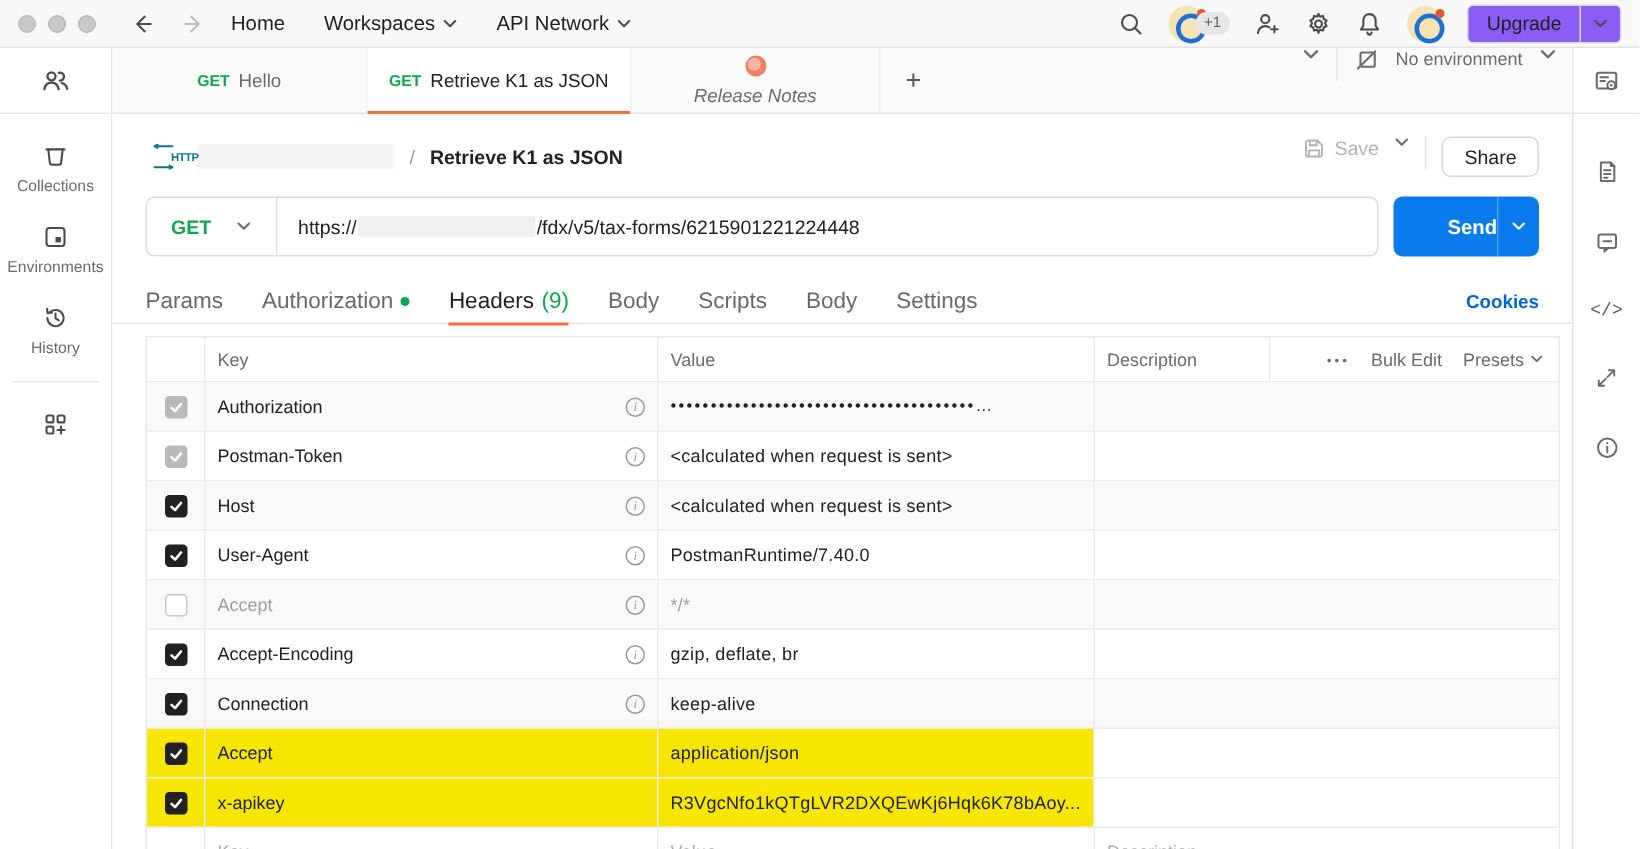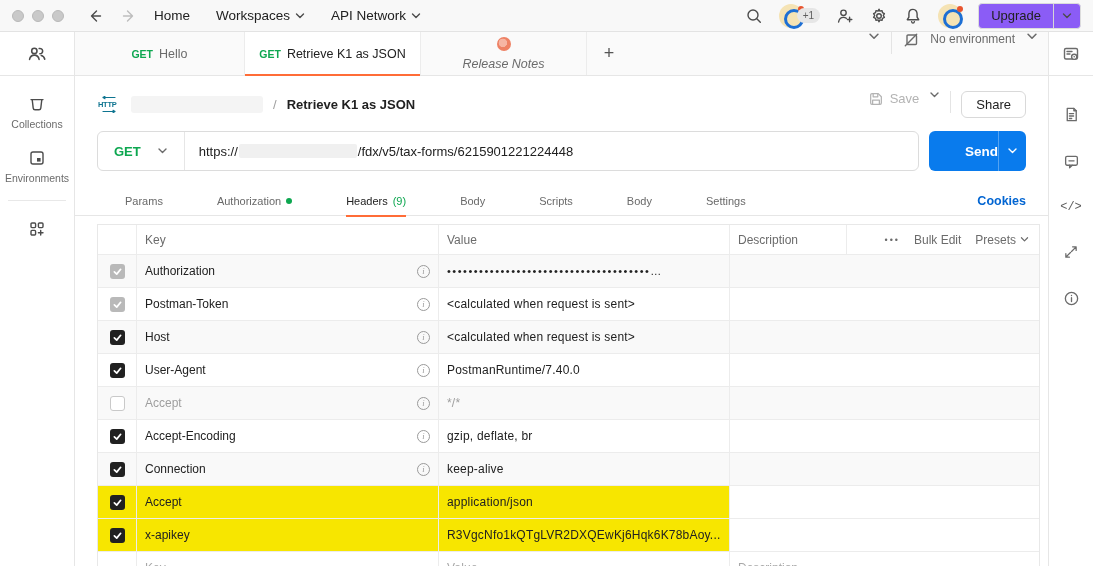--- a/index.html
+++ b/index.html
@@ -89,22 +89,22 @@
   .send { width:97px; height:40px; background:var(--send,#097BED); border-radius:6px;
     display:flex; align-items:stretch; overflow:hidden; }
   .send-main { flex:1; display:flex; align-items:center; justify-content:center; color:#fff;
     font-size:13.5px; font-weight:700;padding-left:36px; }
   .send-chev { width:29px; display:flex; align-items:center; justify-content:center;
     border-left:1px solid rgba(255,255,255,.3); }
   .send-chev svg { stroke:#fff; }
 
   .reqtabs { margin-top:15px; height:30px; border-bottom:1px solid #e6e6e6;
     padding:0 22px; display:flex; align-items:center; gap:26px; }
-  .rtab { font-size:11px; color:#696969; height:30px; display:flex; align-items:center; gap:5px;
-    position:relative; cursor:default; white-space:nowrap;margin-left:28px; }
+  .rtab { font-size:15px; color:#696969; height:30px; display:flex; align-items:center; gap:5px;
+    position:relative; cursor:default; white-space:nowrap; }
   .rtab.active { color:#212121; }
   .rtab.active::after { content:''; position:absolute; left:0; right:0; bottom:-1px; height:2px;
     background:var(--accent,#FF6C37); }
   .rtab .dot { width:6px; height:6px; border-radius:50%; background:var(--green,#0DA750); }
   .rtab .count { color:var(--green,#0DA750); }
   .cookies { margin-left:auto; font-size:12.5px; font-weight:600; color:var(--blue,#0265D2); }
 
   
   .htable { margin:8px 8px 0 22px; border:1px solid #e8e8e8; border-bottom:none; font-size:12px; }
   .thead { display:flex; height:30px; align-items:center; color:#6b6b6b; border-bottom:1px solid #ececec; }
@@ -127,21 +127,21 @@
   .info-i { margin-left:auto; width:13px; height:13px; border-radius:50%; border:1px solid #9a9a9a;
     color:#9a9a9a; font-size:8.5px; display:flex; align-items:center; justify-content:center;
     font-family:"Liberation Serif", serif; font-style:italic; flex:0 0 auto; }
   .dots { font-size:9px; letter-spacing:2px; color:#6b6b6b; }
   .hdr-action { display:flex; align-items:center; gap:4px; color:#6b6b6b; }
   .trow .c-val span { letter-spacing:0.2px; }
   .trow[data-masked] .c-val span { letter-spacing:1.5px; font-size:11px; }
   .placeholder { color:#a8a8a8; }
 
   .http-badge { width:24px; height:17px; position:relative; flex:0 0 auto; }
-  .http-badge .txt { position:absolute; left:1px; top:4px; font-size:7.5px; font-weight:700;
+  .http-badge .txt { position:absolute; left:17px; top:4px; font-size:7.5px; font-weight:700;
     color:#0e7490; letter-spacing:-0.3px; }
   .http-badge svg { position:absolute; left:0; top:0; }
 </style>
 </head>
 <body>
 
 <div class="topbar">
   <div class="lights">
     <span class="light"></span>
     <span class="light"></span>
@@ -230,20 +230,28 @@
     </svg>
     <span class="sb-label">Collections</span>
   </div>
   <div class="sb-item">
     <svg width="18" height="18" viewBox="0 0 18 18" class="ic">
       <rect x="3" y="3" width="12" height="12" rx="2"></rect>
         <rect x="9" y="9" width="3.6" height="3.6" fill="#4c4c4c" stroke="none"></rect>
     </svg>
     <span class="sb-label">Environments</span>
   </div>
+  <div class="sb-item">
+    <svg width="18" height="18" viewBox="0 0 18 18" class="ic">
+      <path d="M3.6 9 a5.4 5.4 0 1 0 1.6-3.8"></path>
+        <path d="M3.4 2.8 l.3 2.9 2.9-.3"></path>
+        <path d="M9 6 v3.3 l2.2 1.3"></path>
+    </svg>
+    <span class="sb-label">History</span>
+  </div>
   <div class="sb-div"></div>
   <div class="sb-item">
     <svg width="18" height="18" viewBox="0 0 18 18" class="ic">
       <rect x="3" y="3" width="4.6" height="4.6" rx="1"></rect>
         <rect x="10.4" y="3" width="4.6" height="4.6" rx="1"></rect>
       <rect x="3" y="10.4" width="4.6" height="4.6" rx="1"></rect>
         <path d="M12.7 10.4 v4.6 M10.4 12.7 h4.6"></path>
     </svg>
   </div>
 </div>

